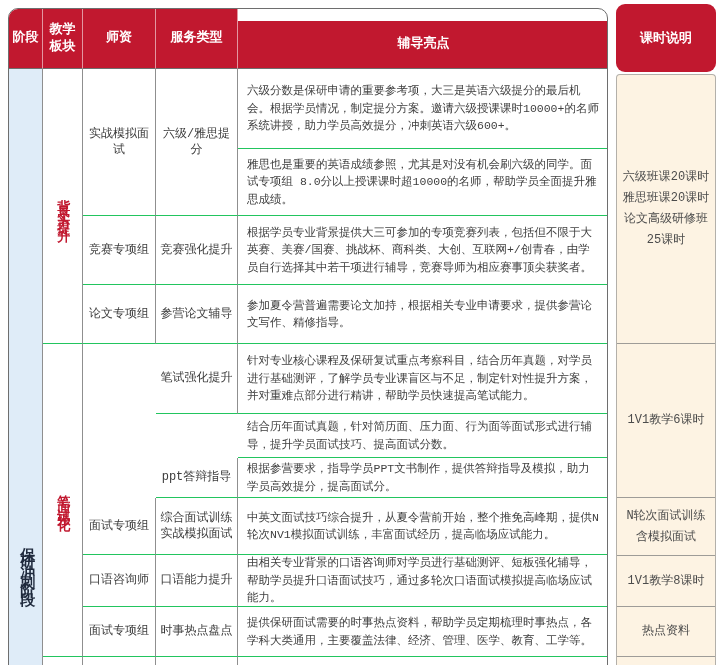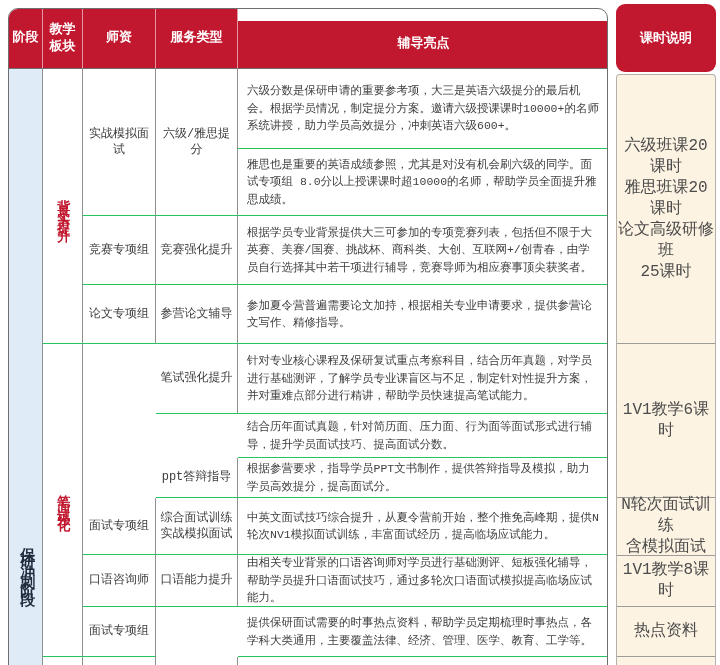--- a/index.html
+++ b/index.html
@@ -60,21 +60,21 @@
     display:flex;align-items:center;justify-content:center;
   }
   #hours-panel{
     position:absolute;left:616px;top:74px;width:100px;height:591px;
     background:#fdf3e3;border:1px solid #b3b0aa;border-bottom:none;
     border-radius:4px 4px 0 0;
     box-sizing:border-box;display:flex;flex-direction:column;
   }
   .hours-section{
     display:flex;align-items:center;justify-content:center;text-align:center;
-    color:#4c4c4c;font-size:16px;line-height:21px;
+    color:#4c4c4c;font-size:12px;line-height:21px;
     border-bottom:1px solid #9e9c98;box-sizing:border-box;
   }
   .hours-section.last{border-bottom:none;flex:1;}
 </style>
 </head>
 <body>
 
 <div id="page">
 
   <div id="main-table">
@@ -106,20 +106,21 @@
     <div class="cell" style="grid-row:12;grid-column:3"></div>
 
     <div class="cell" style="grid-row:2/4;grid-column:4">六级/雅思提分</div>
     <div class="cell" style="grid-row:4;grid-column:4">竞赛强化提升</div>
     <div class="cell" style="grid-row:5;grid-column:4">参营论文辅导</div>
     <div class="cell" style="grid-row:6;grid-column:4">笔试强化提升</div>
     <div class="cell" style="grid-row:8;grid-column:4">ppt答辩指导</div>
     <div class="cell pre" style="grid-row:9;grid-column:4">综合面试训练
 实战模拟面试</div>
     <div class="cell" style="grid-row:10;grid-column:4">口语能力提升</div>
+    <div class="cell" style="grid-row:11;grid-column:4">时事热点盘点</div>
     <div class="cell" style="grid-row:12;grid-column:4"></div>
 
     <div class="cell lastcol highlight" style="grid-row:2;grid-column:5">六级分数是保研申请的重要参考项，大三是英语六级提分的最后机会。根据学员情况，制定提分方案。邀请六级授课课时10000+的名师系统讲授，助力学员高效提分，冲刺英语六级600+。</div>
     <div class="cell lastcol highlight" style="grid-row:3;grid-column:5">雅思也是重要的英语成绩参照，尤其是对没有机会刷六级的同学。面试专项组 8.0分以上授课课时超10000的名师，帮助学员全面提升雅思成绩。</div>
     <div class="cell lastcol highlight" style="grid-row:4;grid-column:5">根据学员专业背景提供大三可参加的专项竞赛列表，包括但不限于大英赛、美赛/国赛、挑战杯、商科类、大创、互联网+/创青春，由学员自行选择其中若干项进行辅导，竞赛导师为相应赛事顶尖获奖者。</div>
     <div class="cell lastcol highlight" style="grid-row:5;grid-column:5">参加夏令营普遍需要论文加持，根据相关专业申请要求，提供参营论文写作、精修指导。</div>
     <div class="cell lastcol highlight" style="grid-row:6;grid-column:5">针对专业核心课程及保研复试重点考察科目，结合历年真题，对学员进行基础测评，了解学员专业课盲区与不足，制定针对性提升方案，并对重难点部分进行精讲，帮助学员快速提高笔试能力。</div>
     <div class="cell lastcol highlight" style="grid-row:7;grid-column:5">结合历年面试真题，针对简历面、压力面、行为面等面试形式进行辅导，提升学员面试技巧、提高面试分数。</div>
     <div class="cell lastcol highlight" style="grid-row:8;grid-column:5">根据参营要求，指导学员PPT文书制作，提供答辩指导及模拟，助力学员高效提分，提高面试分。</div>
     <div class="cell lastcol highlight" style="grid-row:9;grid-column:5">中英文面试技巧综合提升，从夏令营前开始，整个推免高峰期，提供N轮次NV1模拟面试训练，丰富面试经历，提高临场应试能力。</div>

